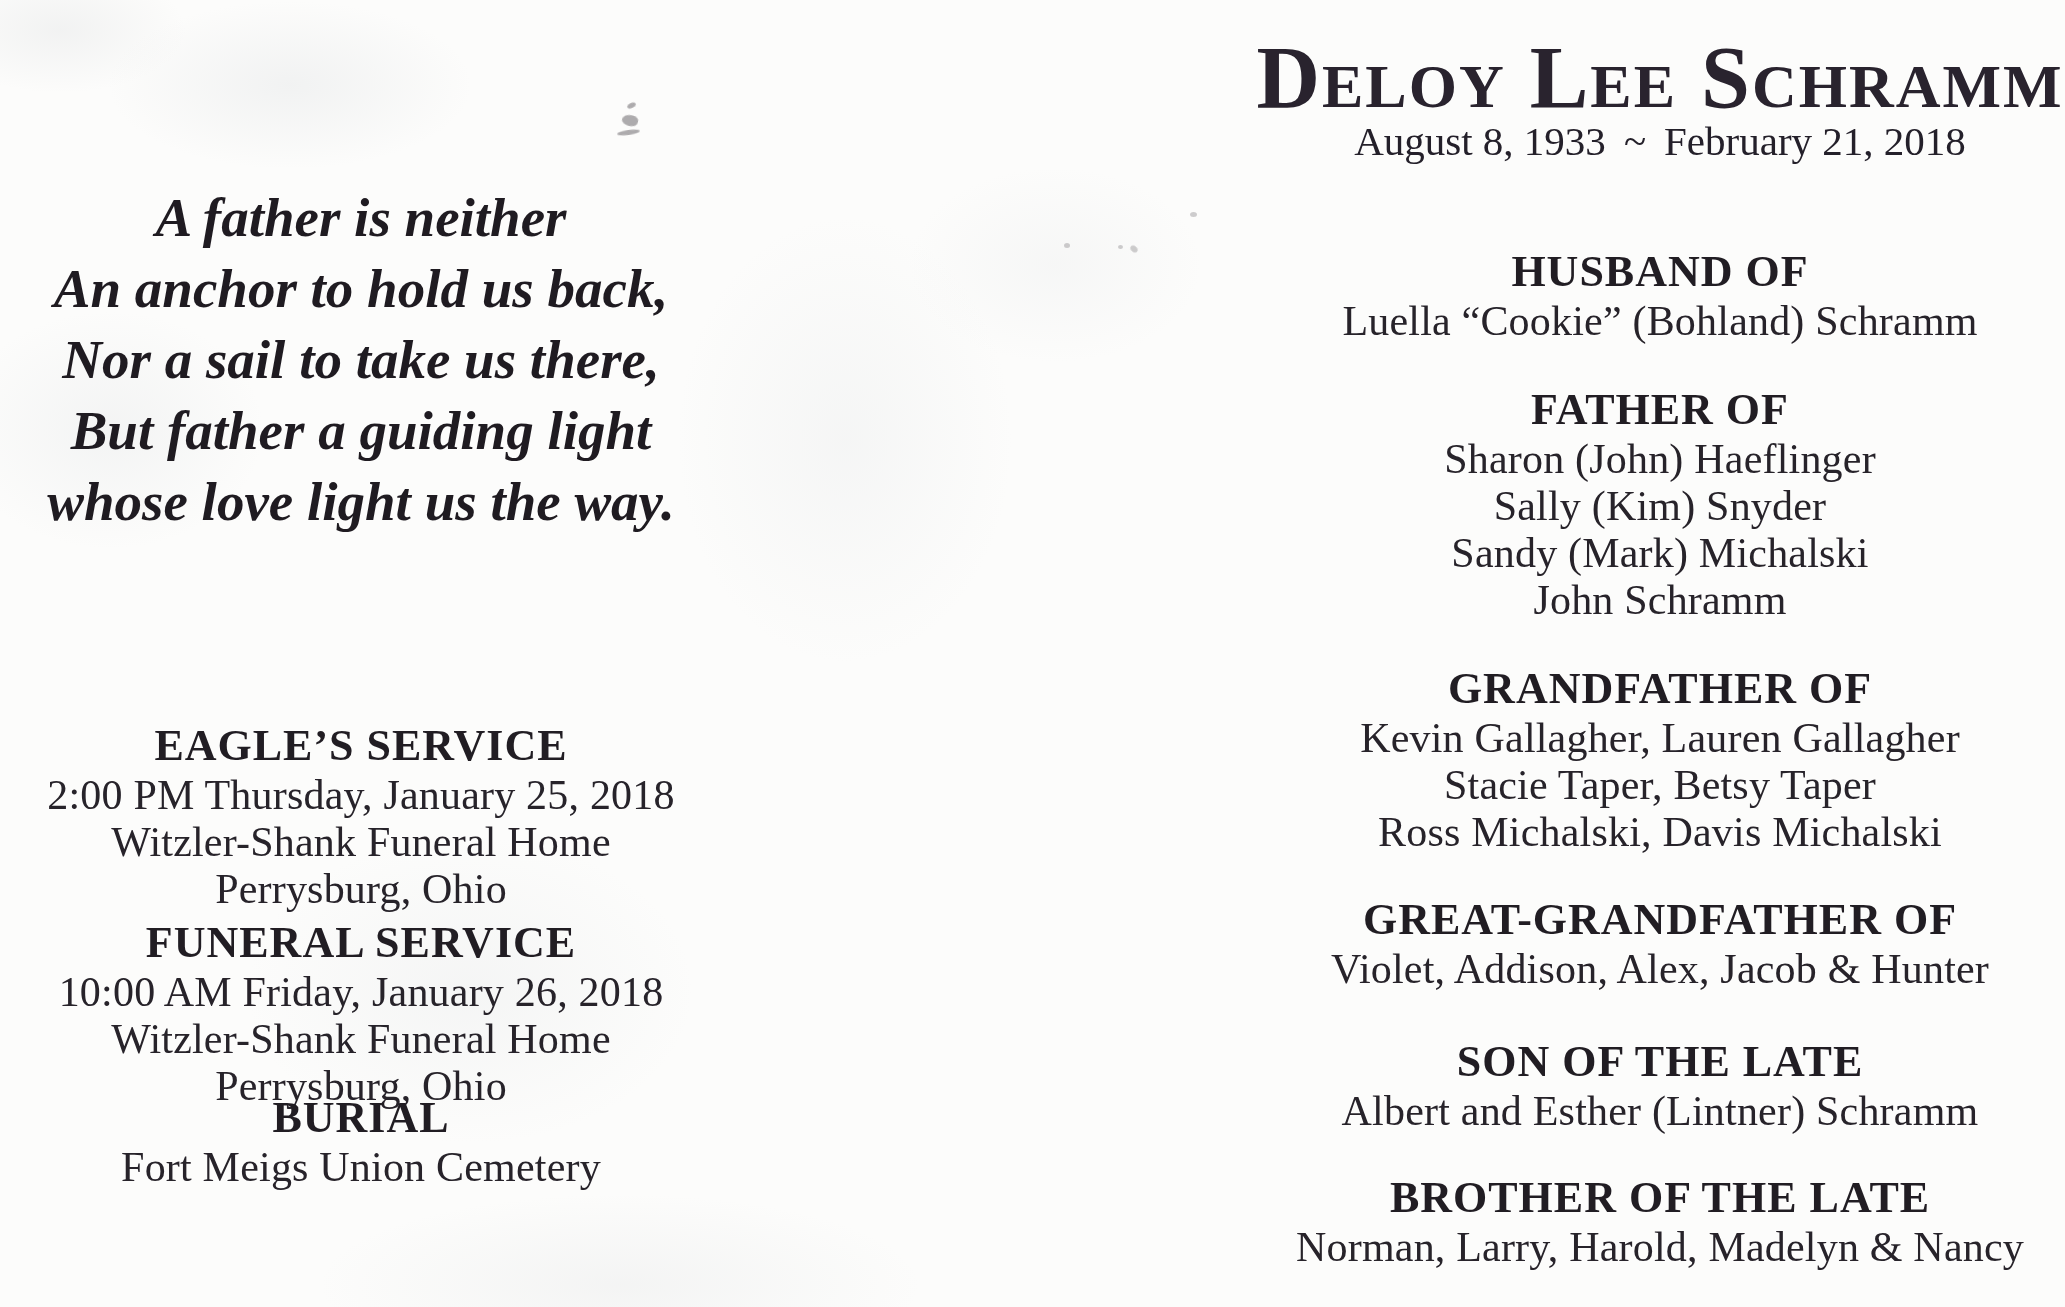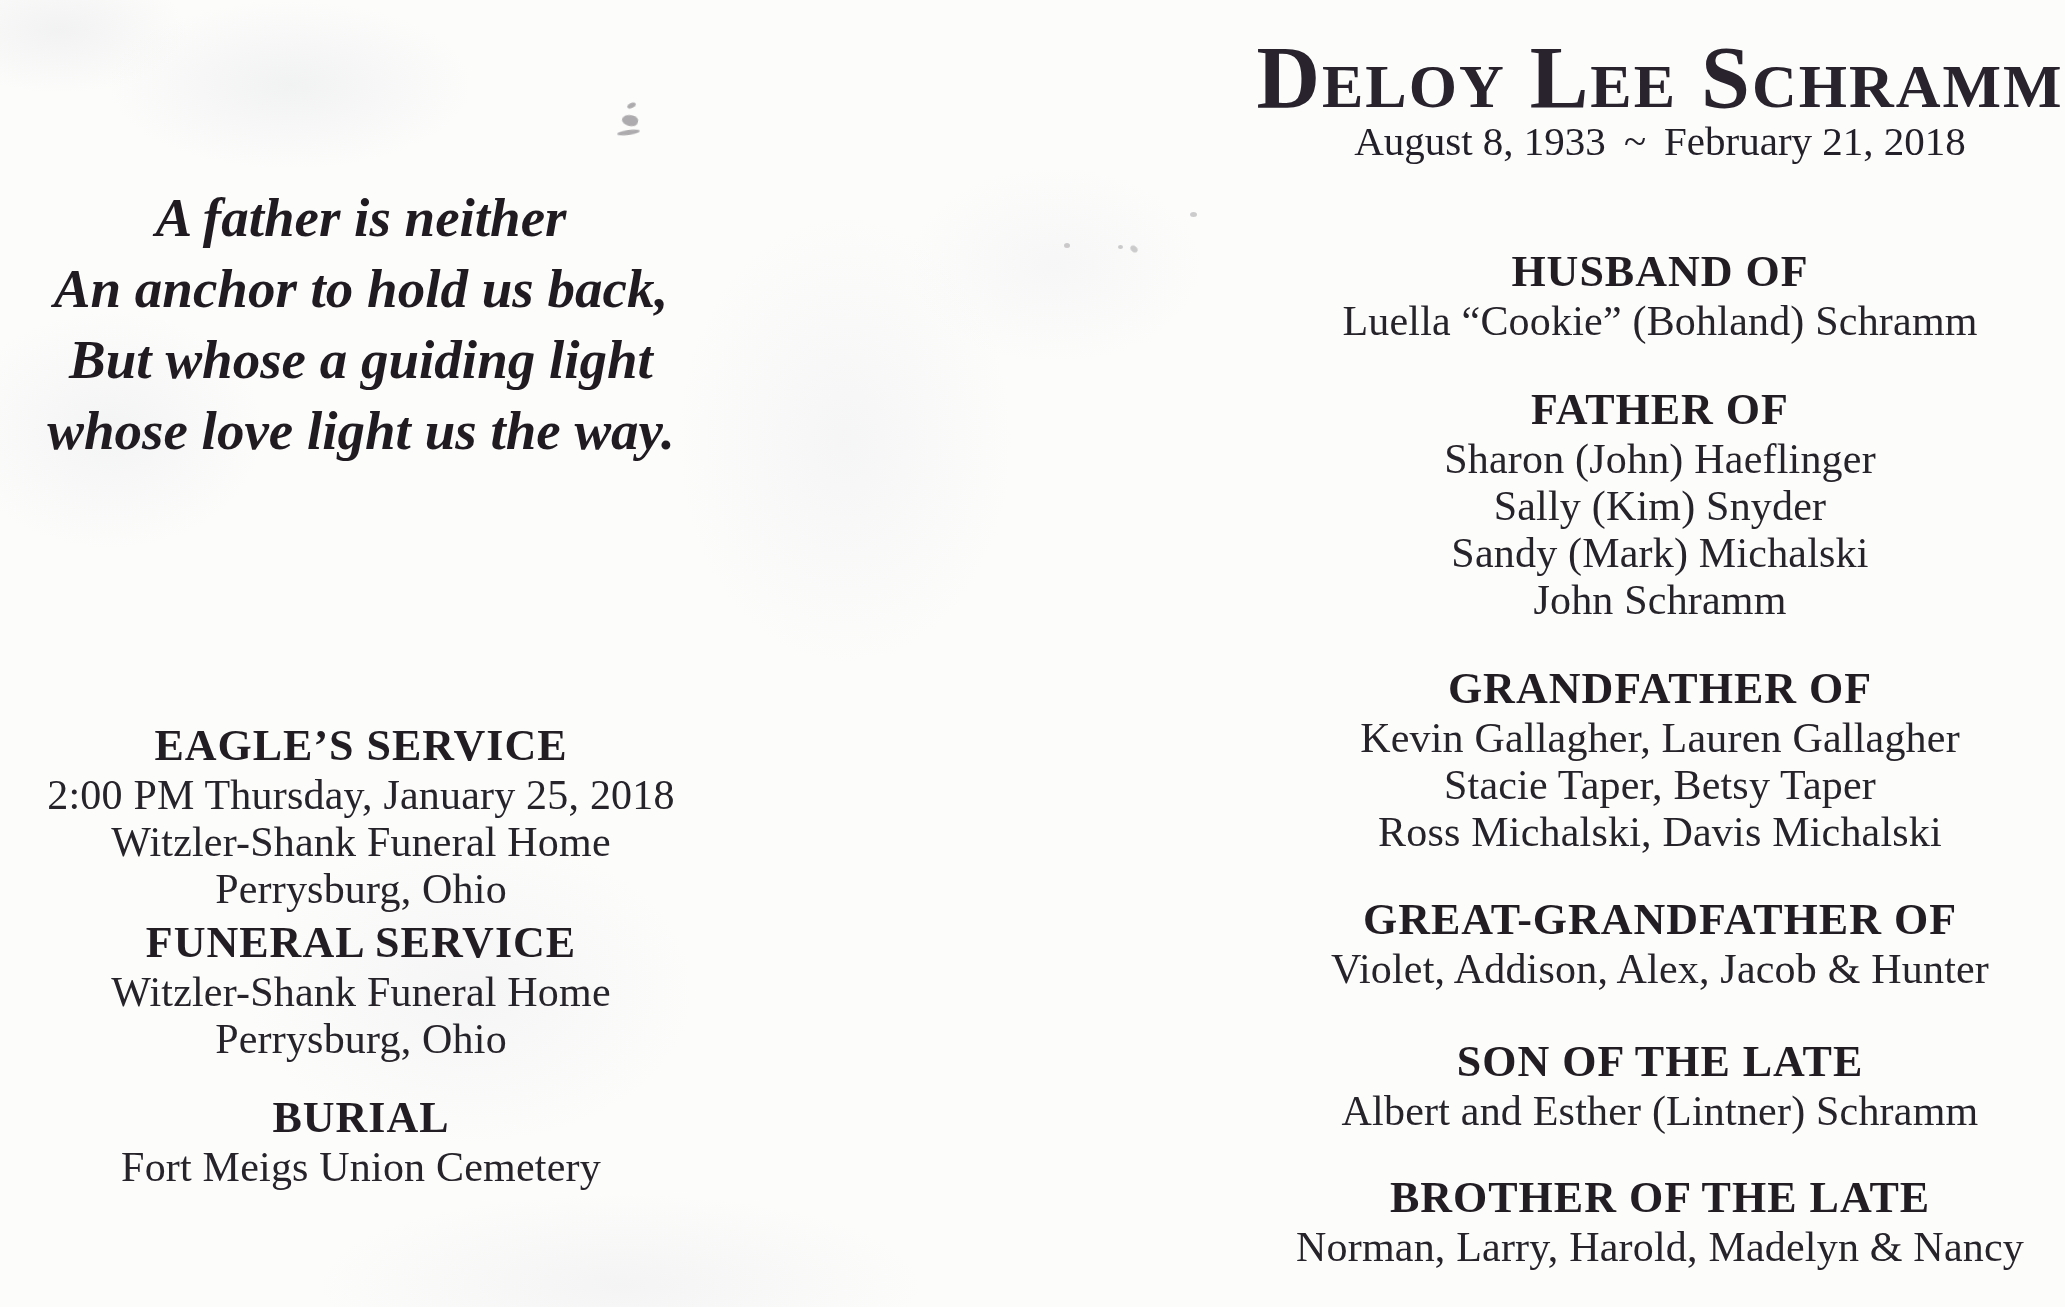--- a/index.html
+++ b/index.html
@@ -83,36 +83,38 @@
     <span class="speck faint" style="left:1064px;top:243px;width:6px;height:5px"></span>
     <span class="speck faint" style="left:1118px;top:245px;width:5px;height:4px"></span>
     <span class="speck faint" style="left:1130px;top:246px;width:8px;height:6px;transform:rotate(40deg)"></span>
   </div>
 
   <div class="col-left">
 
     <div class="abs poem">
         <div class="poem-line">A father is neither</div>
         <div class="poem-line">An anchor to hold us back,</div>
-        <div class="poem-line">But whose a guiding light</div>
+        <div class="poem-line">Nor a sail to take us there,</div>
+        <div class="poem-line">But father a guiding light</div>
         <div class="poem-line">whose love light us the way.</div>
       </div>
 
     <div class="abs" style="top:720px">
       <div class="sec-title">EAGLE’S SERVICE</div>
       <div>
           <div class="sec-line">2:00 PM Thursday, January 25, 2018</div>
           <div class="sec-line">Witzler-Shank Funeral Home</div>
           <div class="sec-line">Perrysburg, Ohio</div>
         </div>
     </div>
 
     <div class="abs" style="top:917px">
       <div class="sec-title">FUNERAL SERVICE</div>
       <div>
+          <div class="sec-line">10:00 AM Friday, January 26, 2018</div>
           <div class="sec-line">Witzler-Shank Funeral Home</div>
           <div class="sec-line">Perrysburg, Ohio</div>
         </div>
     </div>
 
     <div class="abs" style="top:1092px">
       <div class="sec-title">BURIAL</div>
       <div>
           <div class="sec-line">Fort Meigs Union Cemetery</div>
         </div>

